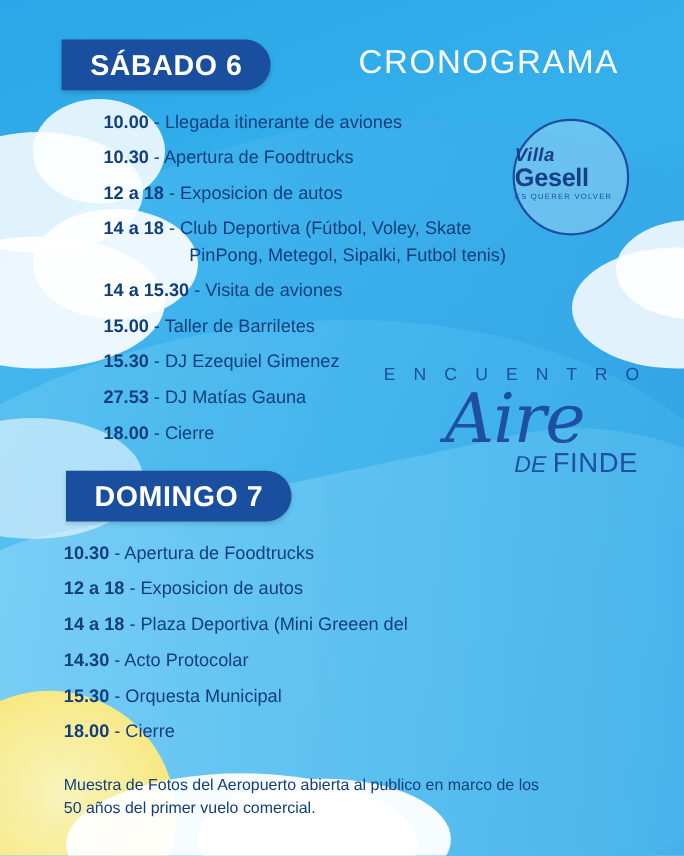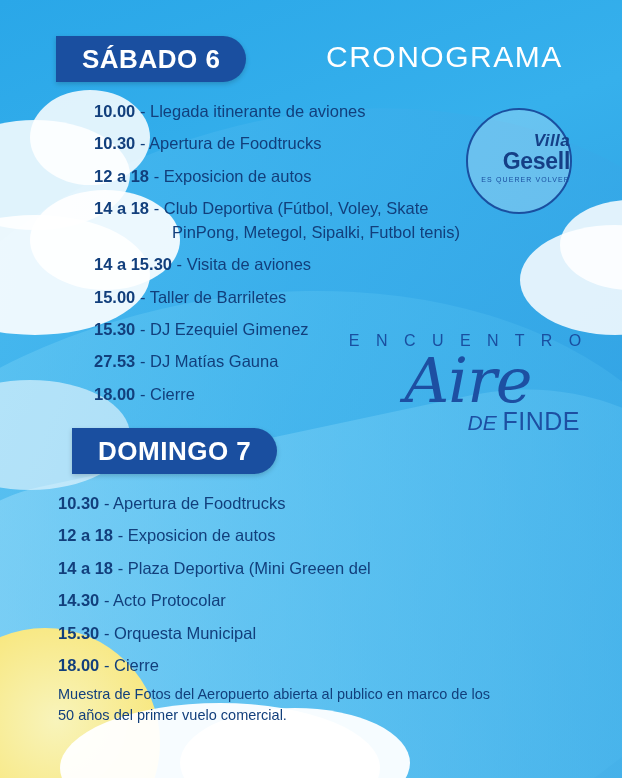--- a/index.html
+++ b/index.html
@@ -128,21 +128,21 @@
     position: absolute;
     left: 326px;
     top: 40px;
     color: #ffffff;
     font-size: 30px;
     letter-spacing: 1.5px;
     font-weight: normal;
   }
   .tab-sun {
     position: absolute;
-    left: 16px;
+    left: 4px;
     top: 428px;
     padding-left: 56px;
   }
 
   .schedule {
     position: absolute;
     left: 58px;
     width: 520px;
   }
   .sched-sat { top: 100px; margin-left: 36px; }
@@ -165,39 +165,39 @@
     font-weight: normal;
   }
   .item .cont {
     display: block;
     padding-left: 78px;
     white-space: nowrap;
   }
   .note {
     position: absolute;
     left: 58px;
-    top: 684px;
+    top: 704px;
     width: 440px;
     color: #123f7c;
     font-size: 14.5px;
     line-height: 1.45;
   }
 
   
   .villa-logo {
     position: absolute;
     left: 466px;
     top: 108px;
     width: 106px;
     height: 106px;
     border-radius: 50%;
     background: rgba(255,255,255,0.25);
     border: 2px solid #1a4fa0;
     color: #153f86;
-    text-align: right;
+    text-align: left;
     box-sizing: border-box;
     padding-top: 22px;
   }
   .villa-logo .l1 {
     font-size: 17px;
     font-style: italic;
     font-weight: bold;
     line-height: 1;
     letter-spacing: 0.4px;
   }

